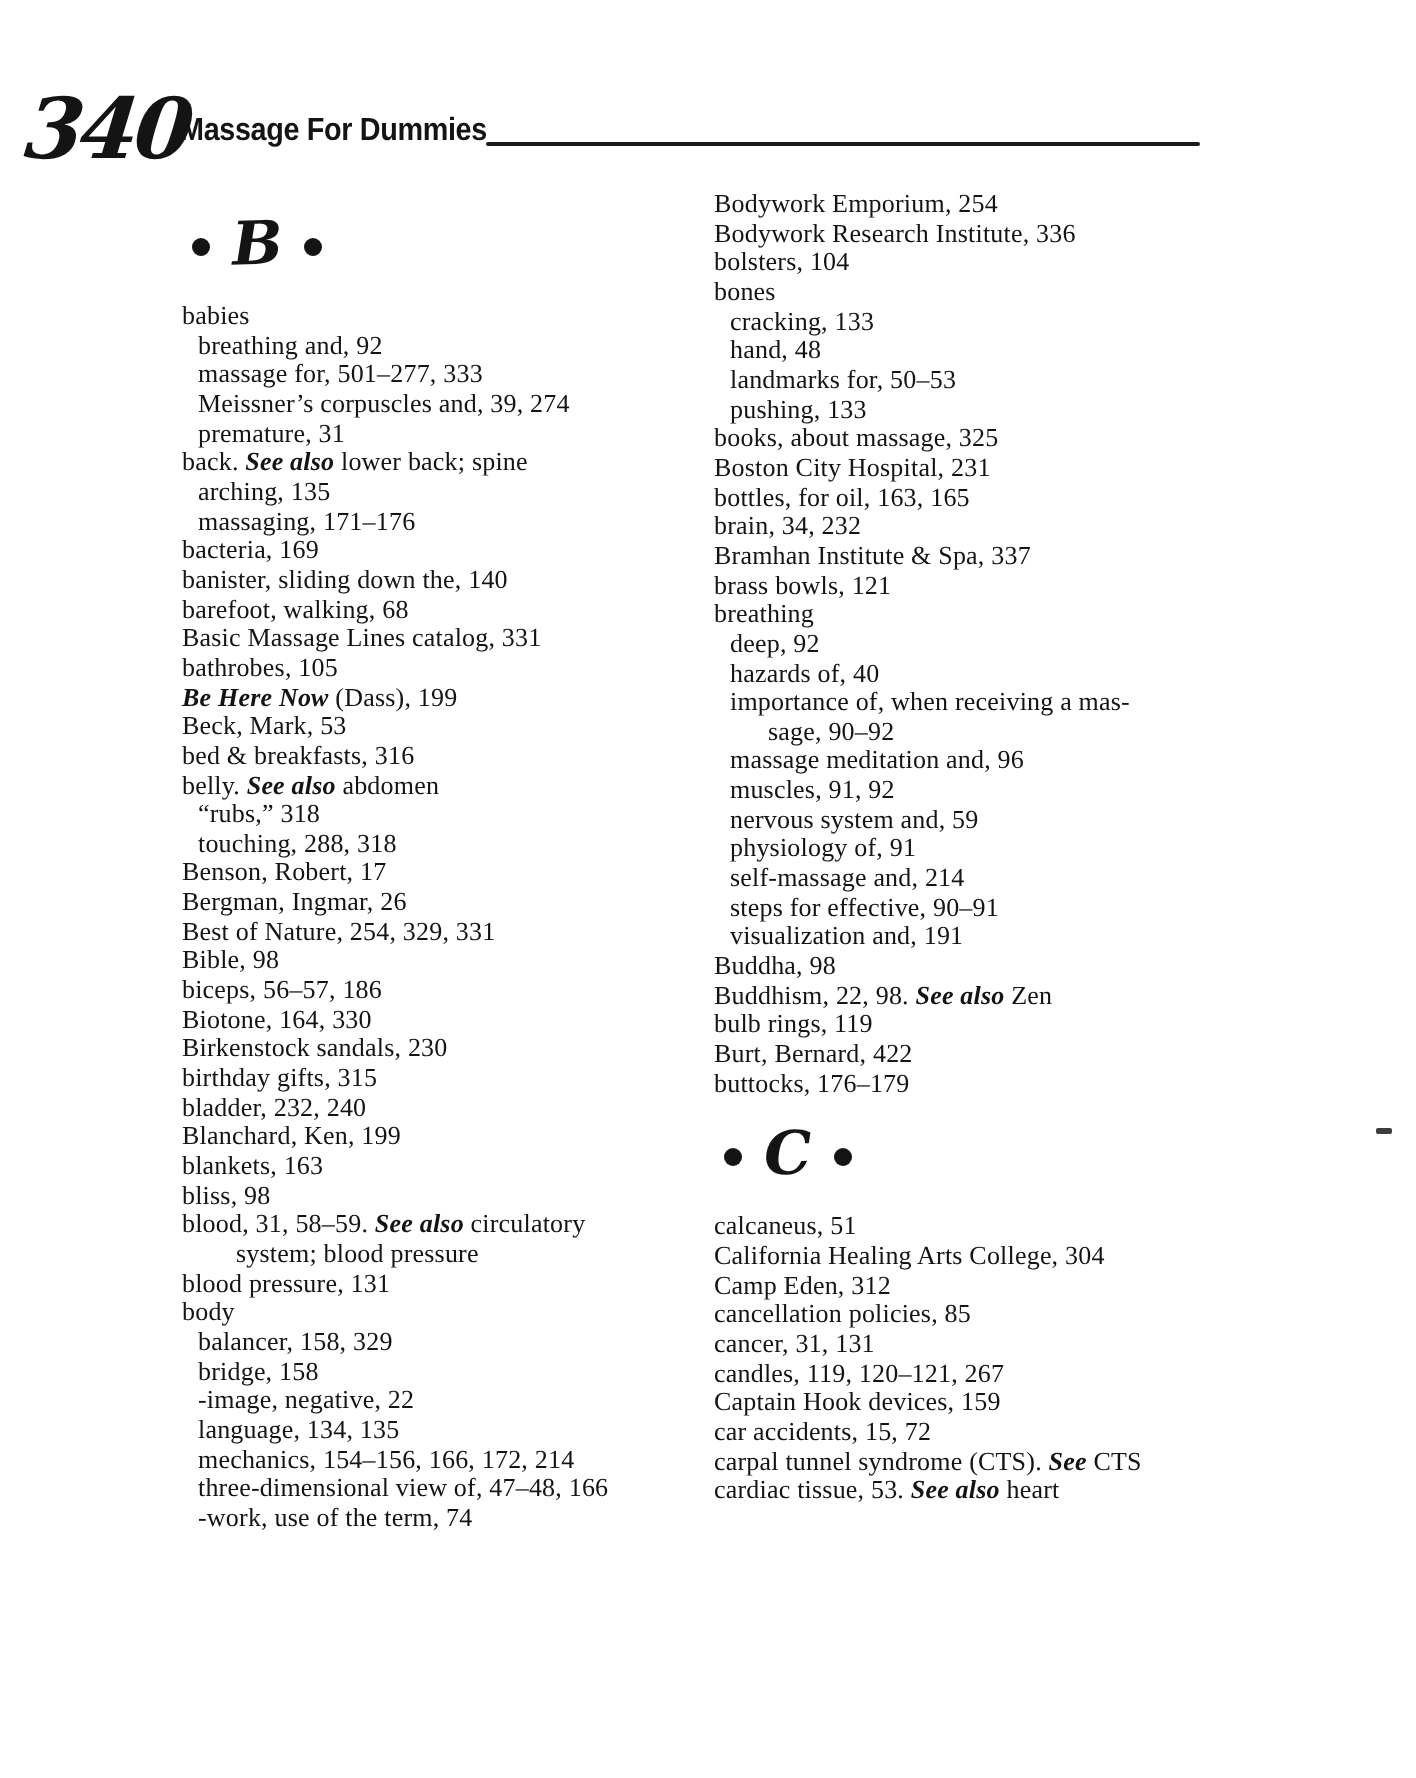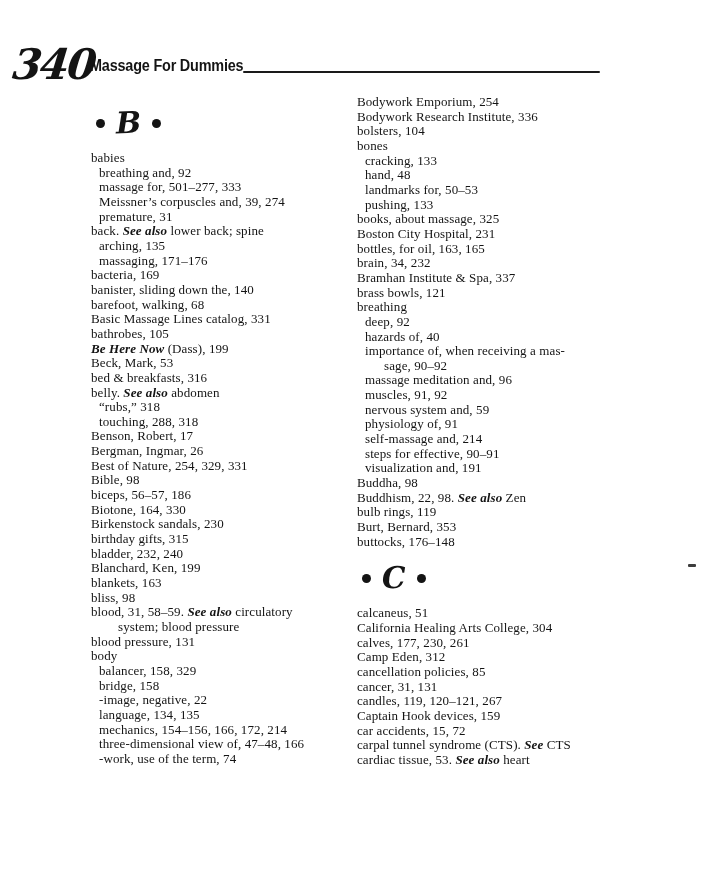--- a/index.html
+++ b/index.html
@@ -156,30 +156,29 @@
       <div class="index-line indent-1"><span>massage meditation and, 96</span></div>
       <div class="index-line indent-1"><span>muscles, 91, 92</span></div>
       <div class="index-line indent-1"><span>nervous system and, 59</span></div>
       <div class="index-line indent-1"><span>physiology of, 91</span></div>
       <div class="index-line indent-1"><span>self-massage and, 214</span></div>
       <div class="index-line indent-1"><span>steps for effective, 90–91</span></div>
       <div class="index-line indent-1"><span>visualization and, 191</span></div>
       <div class="index-line indent-0"><span>Buddha, 98</span></div>
       <div class="index-line indent-0"><span>Buddhism, 22, 98. </span><span class="it">See also</span><span> Zen</span></div>
       <div class="index-line indent-0"><span>bulb rings, 119</span></div>
-      <div class="index-line indent-0"><span>Burt, Bernard, 353</span></div>
-      <div class="index-line indent-0"><span>buttocks, 176–148</span></div>
+      <div class="index-line indent-0"><span>Burt, Bernard, 422</span></div>
+      <div class="index-line indent-0"><span>buttocks, 176–179</span></div>
       <div class="section-heading gap-before">
         <span class="heading-bullet"></span>
         <span class="heading-letter">C</span>
         <span class="heading-bullet"></span>
       </div>
       <div class="index-line indent-0"><span>calcaneus, 51</span></div>
       <div class="index-line indent-0"><span>California Healing Arts College, 304</span></div>
-      <div class="index-line indent-0"><span>calves, 177, 230, 261</span></div>
       <div class="index-line indent-0"><span>Camp Eden, 312</span></div>
       <div class="index-line indent-0"><span>cancellation policies, 85</span></div>
       <div class="index-line indent-0"><span>cancer, 31, 131</span></div>
       <div class="index-line indent-0"><span>candles, 119, 120–121, 267</span></div>
       <div class="index-line indent-0"><span>Captain Hook devices, 159</span></div>
       <div class="index-line indent-0"><span>car accidents, 15, 72</span></div>
       <div class="index-line indent-0"><span>carpal tunnel syndrome (CTS). </span><span class="it">See</span><span> CTS</span></div>
       <div class="index-line indent-0"><span>cardiac tissue, 53. </span><span class="it">See also</span><span> heart</span></div>
     </div>
 

